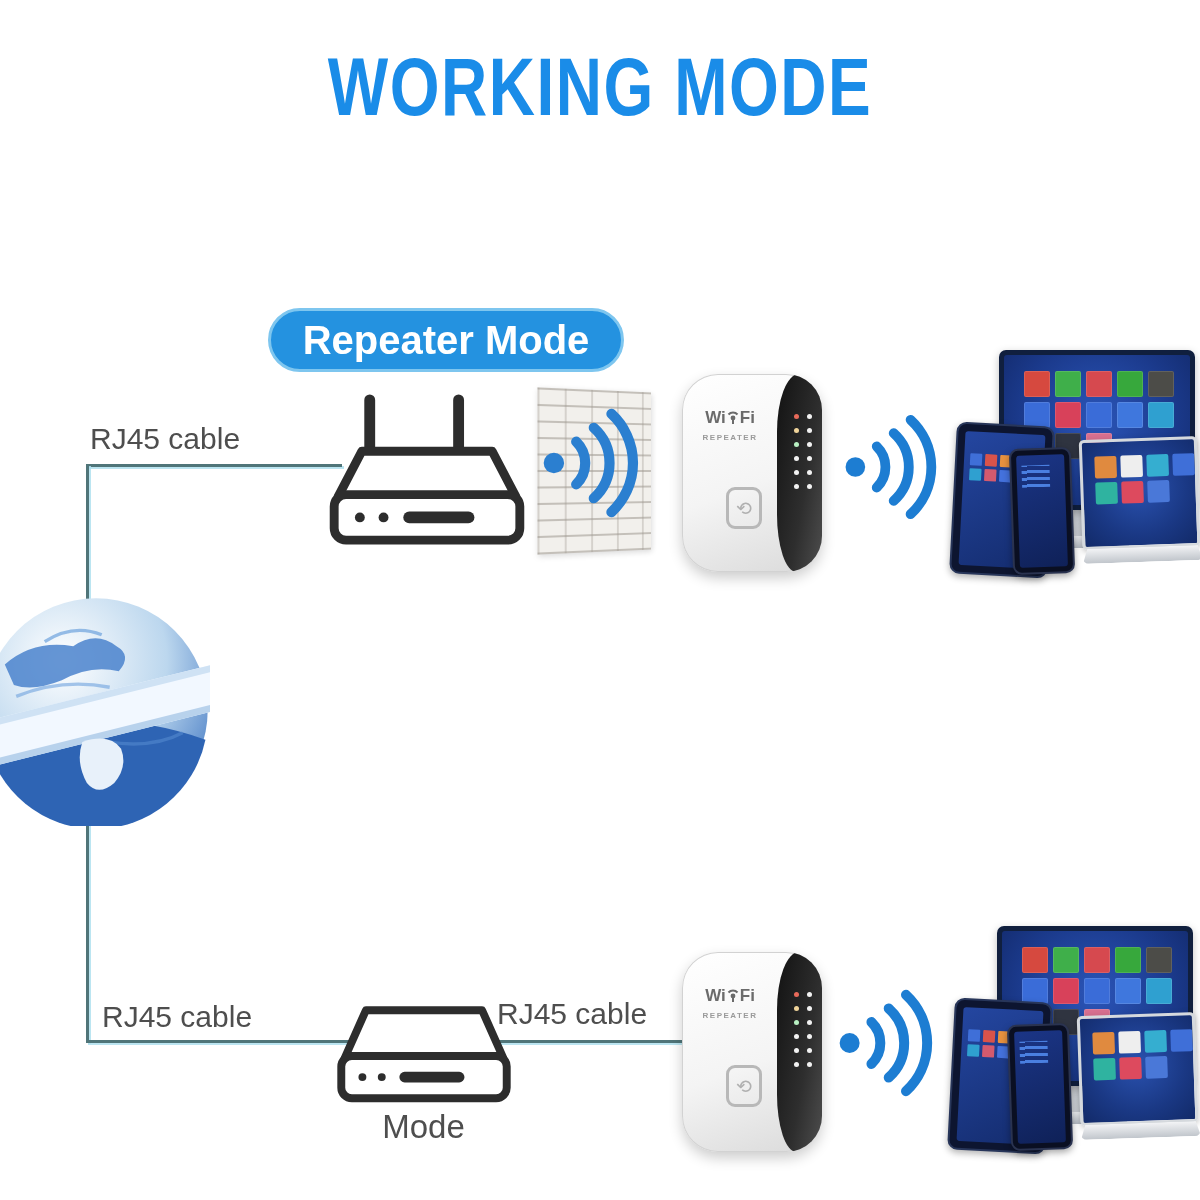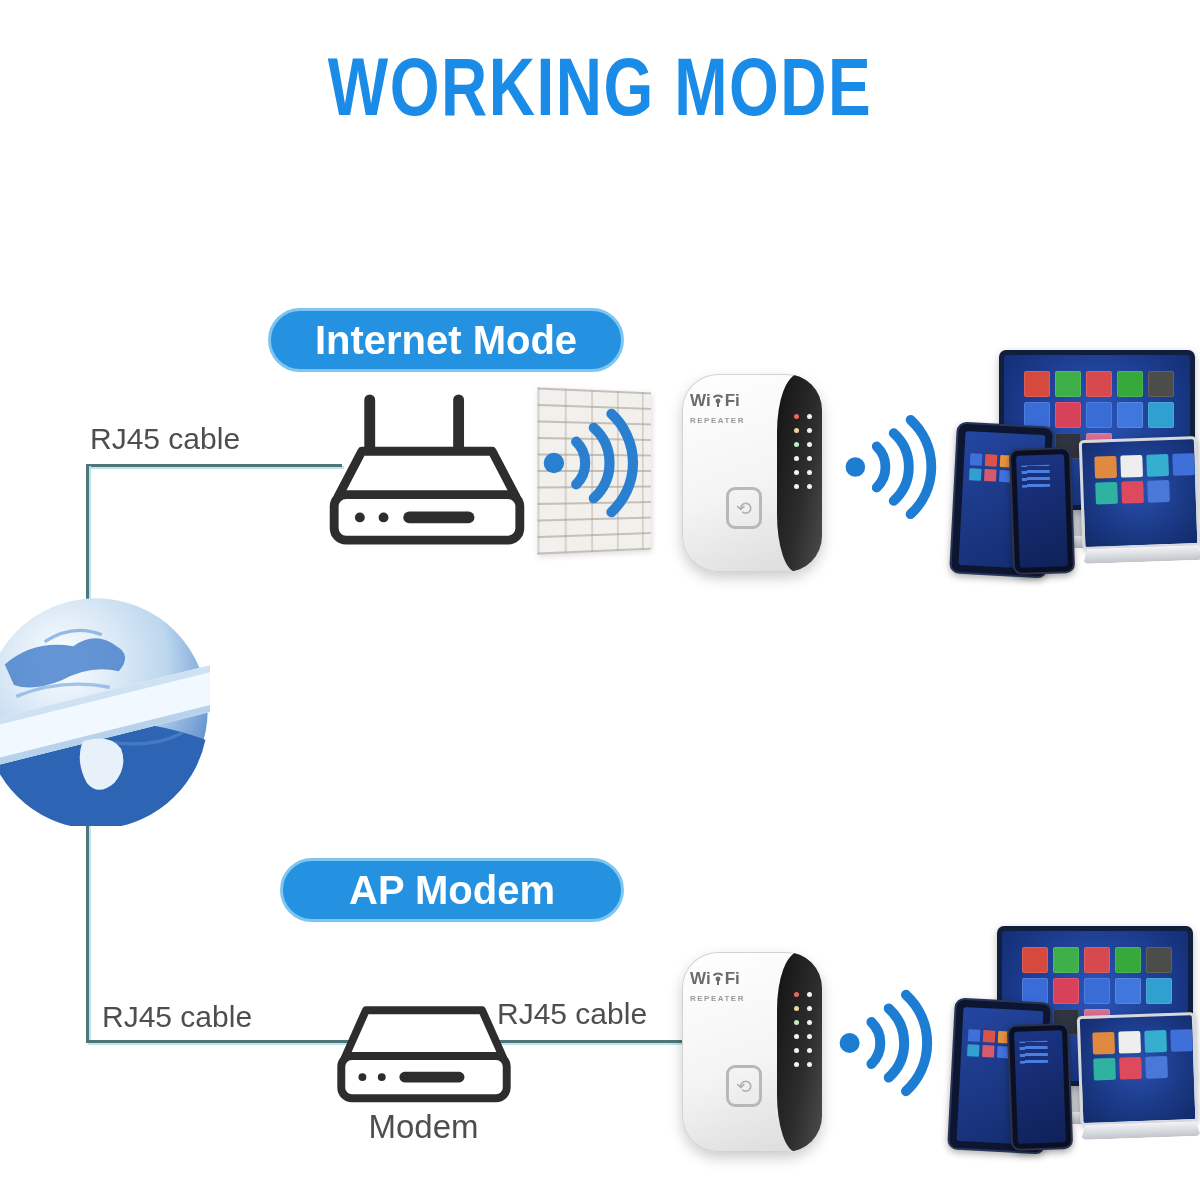--- a/index.html
+++ b/index.html
@@ -54,21 +54,21 @@
   
   .repeater{position:absolute;width:140px;z-index:2;}
   .rep-top{left:682px;top:374px;height:198px;}
   .rep-bottom{left:682px;top:952px;height:200px;}
   .rep-body{position:absolute;inset:0;border-radius:36px;
             background:linear-gradient(160deg,#ffffff 0%,#f4f4f4 55%,#dadada 100%);
             box-shadow:0 6px 14px rgba(0,0,0,.20), inset 0 0 0 1px #d2d2d2;overflow:hidden;}
   .rep-dark{position:absolute;right:0;top:0;bottom:0;width:45px;
             background:linear-gradient(100deg,#121212 0%,#2e2e2e 60%,#4e4e4e 100%);
             border-radius:34px 36px 36px 30px / 90px 36px 36px 90px;}
-  .rep-brand{position:absolute;left:8px;top:18px;width:80px;
+  .rep-brand{position:absolute;left:8px;top:35px;width:80px;text-align:center;
              color:#6b6b6b;font-weight:bold;font-size:17px;line-height:18px;}
   .rep-brand .ant{display:inline-block;vertical-align:-2px;}
   .rep-sub{font-size:8px;letter-spacing:1.5px;color:#9a9a9a;font-weight:bold;margin-top:2px;}
   .rep-wps{position:absolute;left:44px;top:113px;width:30px;height:36px;border:3px solid #b8b8b8;
            border-radius:9px;color:#b0b0b0;font-size:19px;display:flex;align-items:center;
            justify-content:center;}
   .rep-leds{position:absolute;right:9px;top:40px;display:grid;
             grid-template-columns:6px 6px;gap:9px 7px;}
   .rep-leds .tile{width:5px;height:5px;border-radius:50%;}
 
@@ -118,24 +118,21 @@
   .globe{position:absolute;left:-18px;top:594px;width:228px;height:232px;z-index:2;}
 </style>
 </head>
 <body>
 
 <div class="canvas">
 
   <div class="title">WORKING MODE</div>
 
   <div class="pill pill-repeater">
-    <span>Internet Mode</span>
-  </div>
-  <div class="pill pill-ap">
-    <span>AP Modem</span>
+    <span>Repeater Mode</span>
   </div>
 
   <div class="line line-h-top"></div>
   <div class="line line-v"></div>
   <div class="line line-h-bottom"></div>
 
   <div class="cable-label lbl-rj45-top">RJ45 cable</div>
   <div class="cable-label lbl-rj45-bl">RJ45 cable</div>
   <div class="cable-label lbl-rj45-br">RJ45 cable</div>
 
@@ -274,21 +271,21 @@
     <path d="M88,128 Q112,120 122,134 Q128,150 116,164 Q102,176 92,164 Q82,146 88,128 Z" fill="#e8f1fa"></path>
   </svg>
 
   <svg class="router-svg modem-svg" viewBox="0 0 200 120">
     <path d="M34,8 L166,8 L190,62 L10,62 Z" fill="#ffffff" stroke="#2d2d2d" stroke-width="9" stroke-linejoin="round"></path>
     <rect x="6" y="60" width="188" height="48" rx="12" fill="#ffffff" stroke="#2d2d2d" stroke-width="9"></rect>
     <circle cx="30" cy="84" r="4.5" fill="#2d2d2d"></circle>
     <circle cx="52" cy="84" r="4.5" fill="#2d2d2d"></circle>
     <rect x="72" y="78" width="74" height="12" rx="6" fill="#2d2d2d"></rect>
   </svg>
-  <div class="cable-label lbl-modem">Modem</div>
+  <div class="cable-label lbl-modem">Mode</div>
 
   <div class="repeater rep-bottom">
     <div class="rep-body">
       <div class="rep-dark"></div>
       <div class="rep-brand">
         <span>Wi</span><svg class="ant" width="14" height="16" viewBox="0 0 14 16">
             <circle cx="7" cy="9" r="2.4" fill="#6b6b6b"></circle>
             <path d="M7,9 L7,15" stroke="#6b6b6b" stroke-width="2"></path>
             <path d="M2.5,5.5 A6,6 0 0 1 11.5,5.5" fill="none" stroke="#6b6b6b" stroke-width="2"></path>
           </svg><span>Fi</span>

